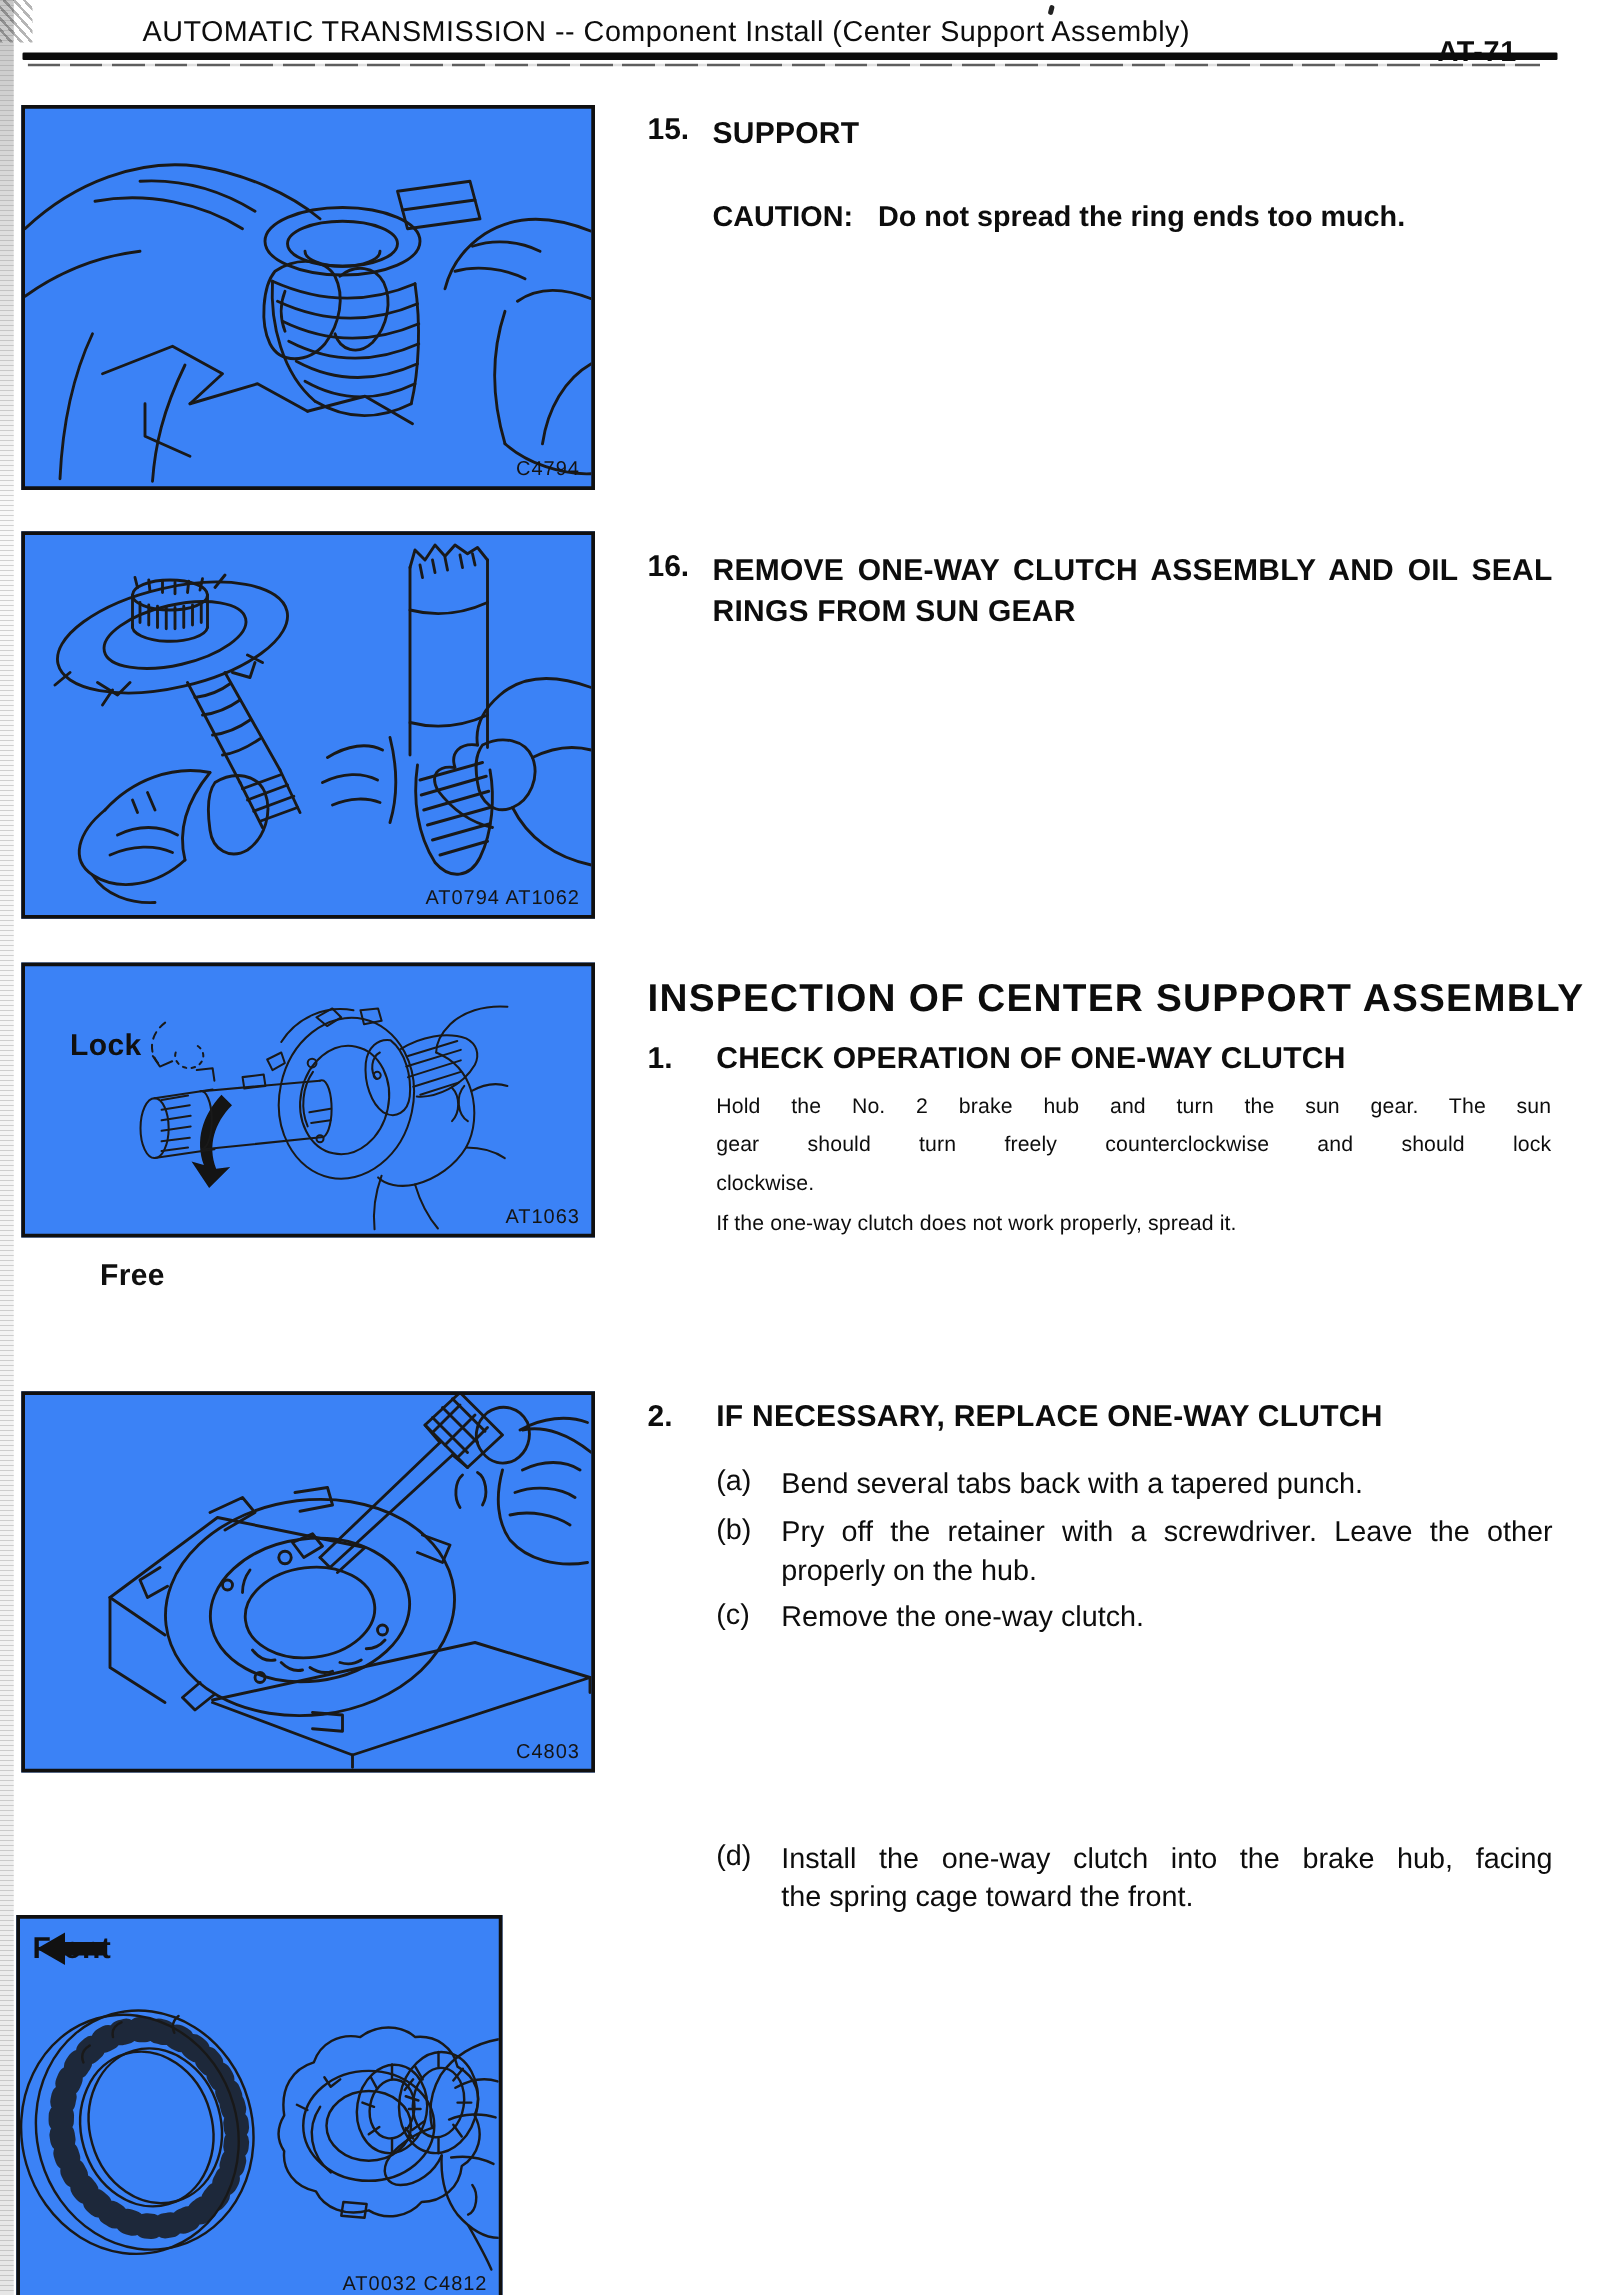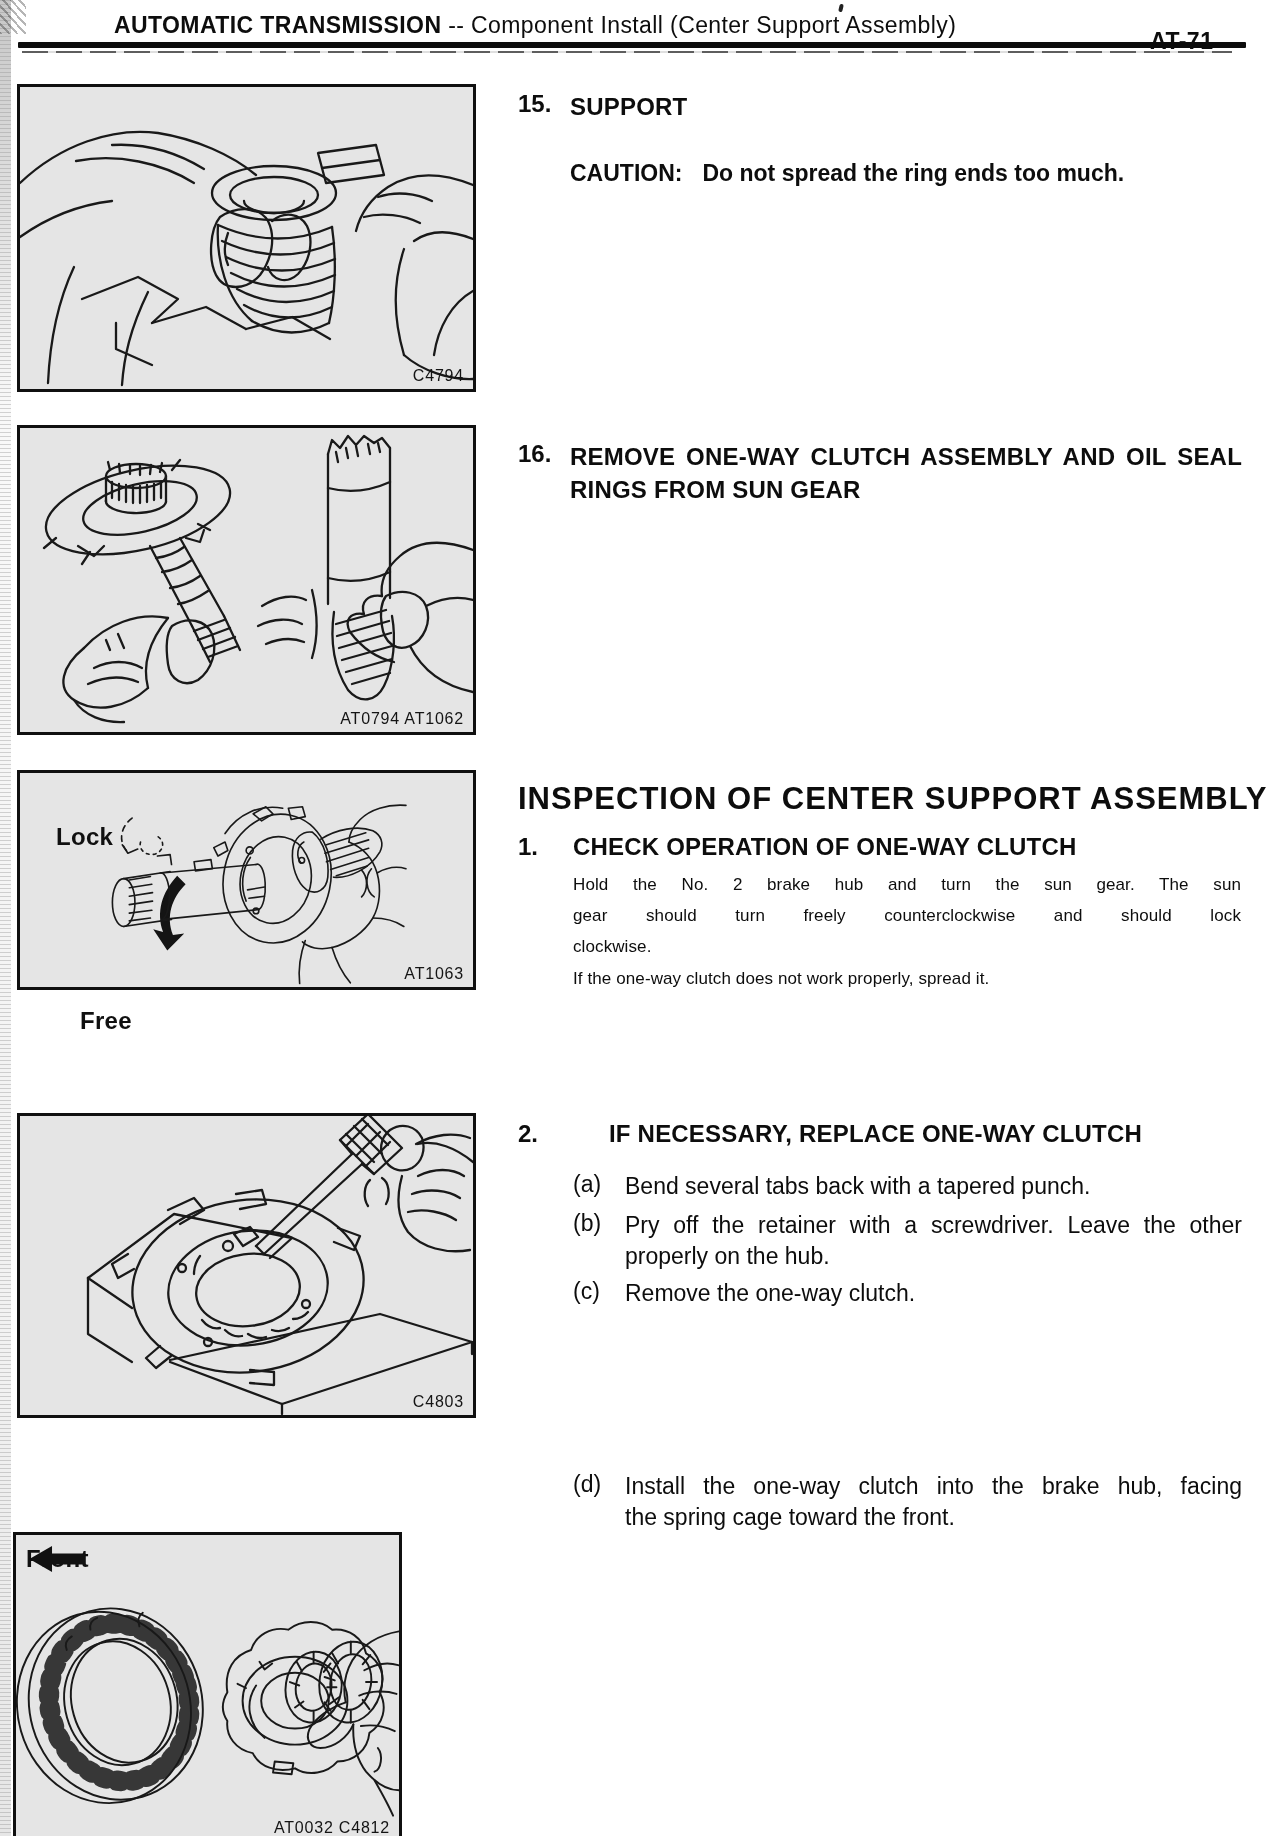--- a/index.html
+++ b/index.html
@@ -17,28 +17,28 @@
       linear-gradient(to bottom, rgba(0,0,0,.40), rgba(0,0,0,.05) 22%, rgba(0,0,0,.10) 75%, rgba(0,0,0,.18));
     opacity:.55;}
   .scan-corner{position:absolute;left:0;top:0;width:26px;height:34px;
     background:repeating-linear-gradient(48deg, rgba(30,30,30,.55) 0 2px, transparent 2px 6px);
     opacity:.6;}
   .speck-a{position:absolute;left:839px;top:4px;width:4px;height:8px;background:#222;transform:rotate(14deg);border-radius:2px;}
   .speck-dot{position:absolute;left:311px;top:1811px;width:7px;height:7px;background:#111;border-radius:50%;}
 
   
   .hdr-text{position:absolute;left:114px;top:12px;width:1130px;font-size:23px;letter-spacing:.4px;white-space:nowrap;}
-  .hdr-bold{font-weight:700;}
+  .hdr-bold{font-weight:400;}
   .hdr-page{position:absolute;left:1150px;top:28px;font-size:23px;font-weight:700;letter-spacing:.5px;}
   .hdr-rule{position:absolute;left:18px;top:42px;width:1228px;height:6px;background:#0c0c0c;border-radius:1px;}
   .hdr-rule2{position:absolute;left:22px;top:51px;width:1210px;height:2px;
     background:repeating-linear-gradient(to right, rgba(40,40,40,.75) 0 26px, rgba(40,40,40,.15) 26px 34px);}
 
   
-  .figbox{position:absolute;background:#e5e5e5;border:3px solid #101010;box-sizing:border-box;}
+  .figbox{position:absolute;background:#3b82f6;border:3px solid #101010;box-sizing:border-box;}
   .figbox svg{position:absolute;left:0;top:0;width:100%;height:100%;}
   .figcode{position:absolute;right:9px;bottom:4px;font-size:16px;letter-spacing:.8px;color:#141414;}
   .figlabel{position:absolute;font-size:24px;font-weight:700;color:#101010;letter-spacing:.3px;}
   .front-row{position:absolute;left:10px;top:10px;display:flex;align-items:center;gap:14px;}
   .front-row .figlabel{position:static;}
 
   
   .numcol{position:absolute;left:518px;width:50px;font-size:24px;font-weight:700;}
   .titleblock{position:absolute;left:570px;width:672px;font-size:24px;font-weight:700;line-height:33px;letter-spacing:.2px;}
   .body{position:absolute;font-size:17px;line-height:31px;letter-spacing:.1px;}
@@ -318,21 +318,21 @@
   <div class="body" style="left:573px;top:869px;width:668px;">
       <div class="tline tline-full">Hold the No. 2 brake hub and turn the sun gear. The sun</div>
       <div class="tline tline-full">gear should turn freely counterclockwise and should lock</div>
       <div class="tline">clockwise.</div>
     </div>
   <div class="body" style="left:573px;top:963px;width:668px;">
       <div class="tline">If the one-way clutch does not work properly, spread it.</div>
     </div>
 
   <div class="numcol" style="top:1120px;">2.</div>
-  <div class="item-title" style="top:1120px;margin-left:36px;">IF NECESSARY, REPLACE ONE-WAY CLUTCH</div>
+  <div class="item-title" style="top:1120px;">IF NECESSARY, REPLACE ONE-WAY CLUTCH</div>
 
   <div class="subitem-label" style="top:1171px;">(a)</div>
   <div class="subitem-text" style="top:1171px;">
       <div class="tline">Bend several tabs back with a tapered punch.</div>
     </div>
 
   <div class="subitem-label" style="top:1210px;">(b)</div>
   <div class="subitem-text" style="top:1210px;">
       <div class="tline tline-full">Pry off the retainer with a screwdriver. Leave the other</div>
       <div class="tline">properly on the hub.</div>

